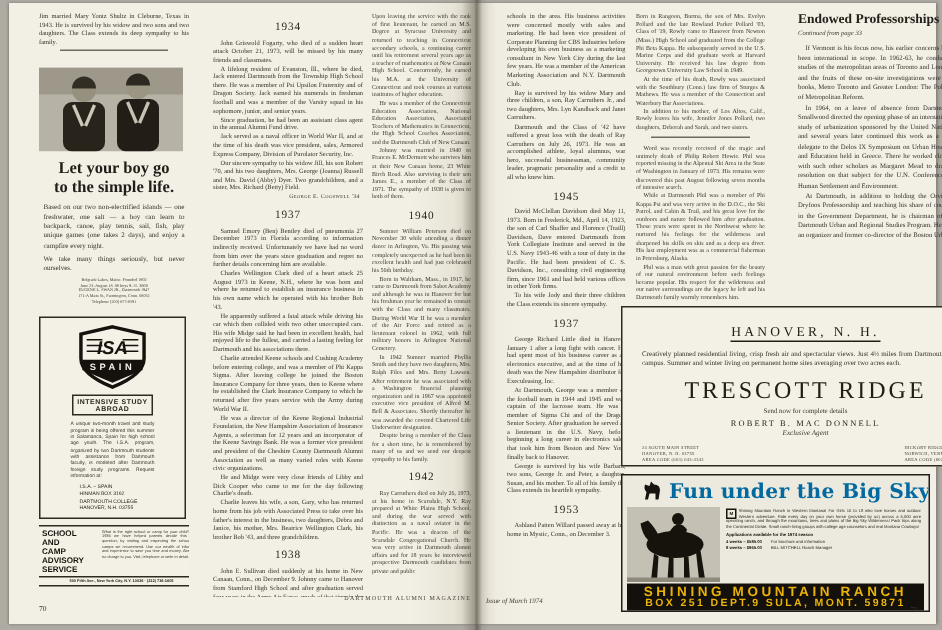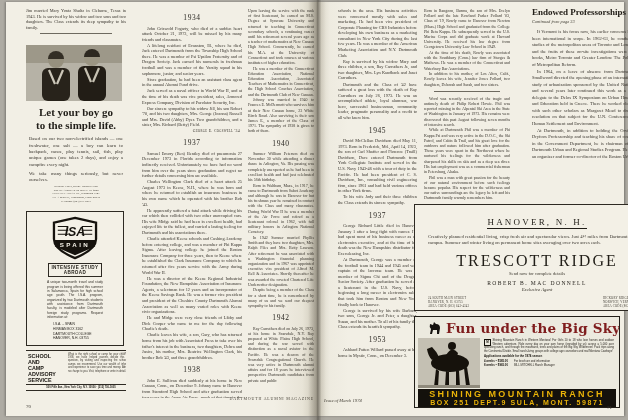--- a/index.html
+++ b/index.html
@@ -69,21 +69,21 @@
   .tr-body{font-size:4.7px;line-height:1.4;text-align:justify;color:#37332c;}
   .tr-name{text-align:center;font-size:16px;letter-spacing:2px;color:#211e18;margin-top:5px;}
   .tr-tag{text-align:center;font-size:4.6px;color:#3c382f;margin-top:1px;}
   .tr-agent{text-align:center;font-size:5.6px;letter-spacing:1.4px;color:#211e18;margin-top:4px;}
   .tr-agent-t{text-align:center;font-size:4.8px;font-style:italic;color:#3c382f;margin-top:1px;}
   .tr-addr{display:flex;justify-content:space-between;margin-top:4px;}
   .tr-addr .ln{font-size:3px;line-height:1.4;letter-spacing:.2px;color:#46423a;}
   
   .bs-box{position:absolute;left:96px;top:314px;width:206px;height:92px;border:1px solid #211e18;
     background:#eceadf;padding:2px 3px;box-sizing:border-box;overflow:hidden;}
-  .bs-head{white-space:nowrap;margin-left:10px;color:#7f1d1d;}
+  .bs-head{white-space:nowrap;margin-left:10px;color:#0369a1;}
   .bs-head svg{vertical-align:-2px;}
   .bs-head span{font-size:13.5px;font-weight:bold;letter-spacing:.2px;font-family:"DejaVu Serif",serif;}
   .bs-row{display:flex;margin-top:1px;}
   .bs-photo{width:62px;height:50px;flex:none;}
   .bs-text{flex:1;padding:1px 2px 0 4px;font-family:"Liberation Sans",sans-serif;}
   .bs-brand{float:left;width:5px;height:5px;border:.8px solid #17130d;margin:0 1.5px 0 0;
     font-size:3px;font-weight:bold;text-align:center;line-height:5px;color:#17130d;}
   .bs-body{font-size:2.75px;line-height:1.28;text-align:justify;color:#2b2721;display:block;}
   .bs-apps{font-size:2.9px;font-weight:bold;margin-top:1px;color:#17130d;}
   .bs-rates{display:flex;gap:6px;margin-top:1px;}

